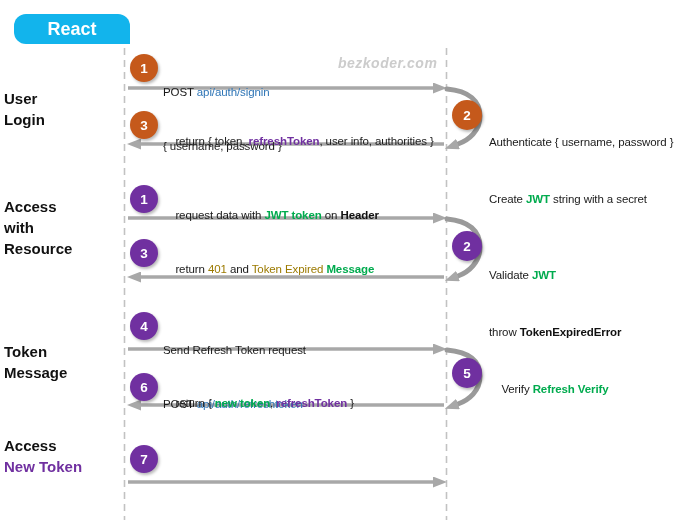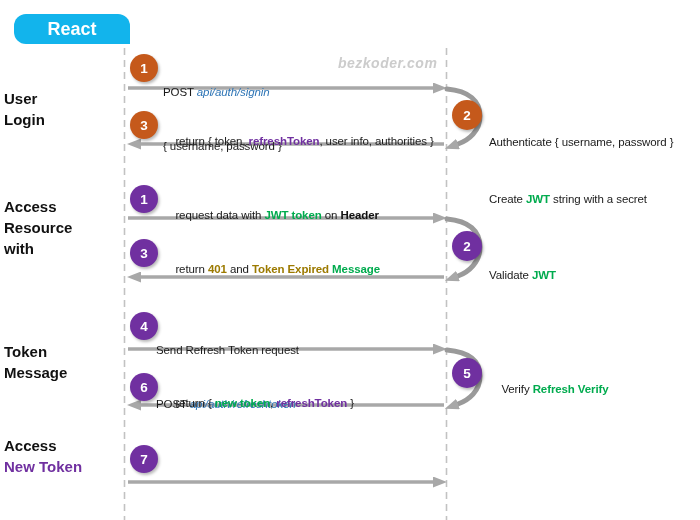--- a/index.html
+++ b/index.html
@@ -43,24 +43,24 @@
   }
   .circle.big{width:30px;height:30px;}
   .circle.orange{background:var(--orange);}
   .circle.purple{background:var(--purple);}
 
   .msg{
     position:absolute; font-size:11.5px; line-height:18px; white-space:pre;
     color:var(--ink); letter-spacing:-0.1px;
   }
   .msg.one{line-height:16px;}
-  .blue{color:var(--blue);font-style:italic;}
+  .blue{color:var(--blue);}
   .green{color:var(--green);font-weight:700;}
   .purpletx{color:var(--purple);font-weight:700;}
-  .olive{color:var(--olive);font-weight:700;}
+  .olive{color:var(--olive);font-weight:400;}
   .boldtx{font-weight:700;color:#111;}
 </style>
 </head>
 <body>
 
 <div id="stage">
 
   <svg class="layer" width="700" height="520" viewBox="0 0 700 520">
     <defs>
       <marker id="ahr" markerUnits="userSpaceOnUse" markerWidth="14" markerHeight="11" refX="0" refY="5.5" orient="auto">
@@ -89,22 +89,22 @@
   <div class="actor react">
     <span>React</span>
   </div>
 
   <div class="label" style="top:88px">
     <div>User</div>
     <div>Login</div>
   </div>
   <div class="label" style="top:196px">
     <div>Access</div>
+    <div>with</div>
     <div>Resource</div>
-    <div>with</div>
   </div>
   <div class="label" style="top:341px">
     <div>Token</div>
     <div>Message</div>
   </div>
   <div class="label" style="top:435px">
     <div>Access</div>
     <div class="purpletx">New Token</div>
   </div>
 
@@ -126,29 +126,30 @@
   </div>
 
   <div class="circle purple" style="left:130px;top:185px">1</div>
   <div class="msg one" style="left:163px;top:191px">
     <span>request data with </span><span class="green">JWT token</span><span> on </span><span class="boldtx">Header</span>
   </div>
 
   <div class="circle purple big" style="left:452px;top:231px">2</div>
   <div class="msg" style="left:489px;top:228px;line-height:19px">
     <div><span>Validate </span><span class="green">JWT</span></div>
+    <div><span>throw </span><span class="boldtx">TokenExpiredError</span></div>
   </div>
 
   <div class="circle purple" style="left:130px;top:239px">3</div>
   <div class="msg one" style="left:163px;top:245px">
     <span>return </span><span class="olive">401</span><span> and </span><span class="olive">Token Expired</span><span> </span><span class="green">Message</span>
   </div>
 
   <div class="circle purple" style="left:130px;top:312px">4</div>
-  <div class="msg" style="left:156px;top:305px">
+  <div class="msg" style="left:163px;top:305px">
     <div>Send Refresh Token request</div>
     <div><span>POST </span><span class="blue">api/auth/refreshtoken</span></div>
   </div>
 
   <div class="circle purple big" style="left:452px;top:358px">5</div>
   <div class="msg one" style="left:489px;top:365px">
     <span>Verify </span><span class="green">Refresh Verify</span>
   </div>
 
   <div class="circle purple" style="left:130px;top:373px">6</div>

